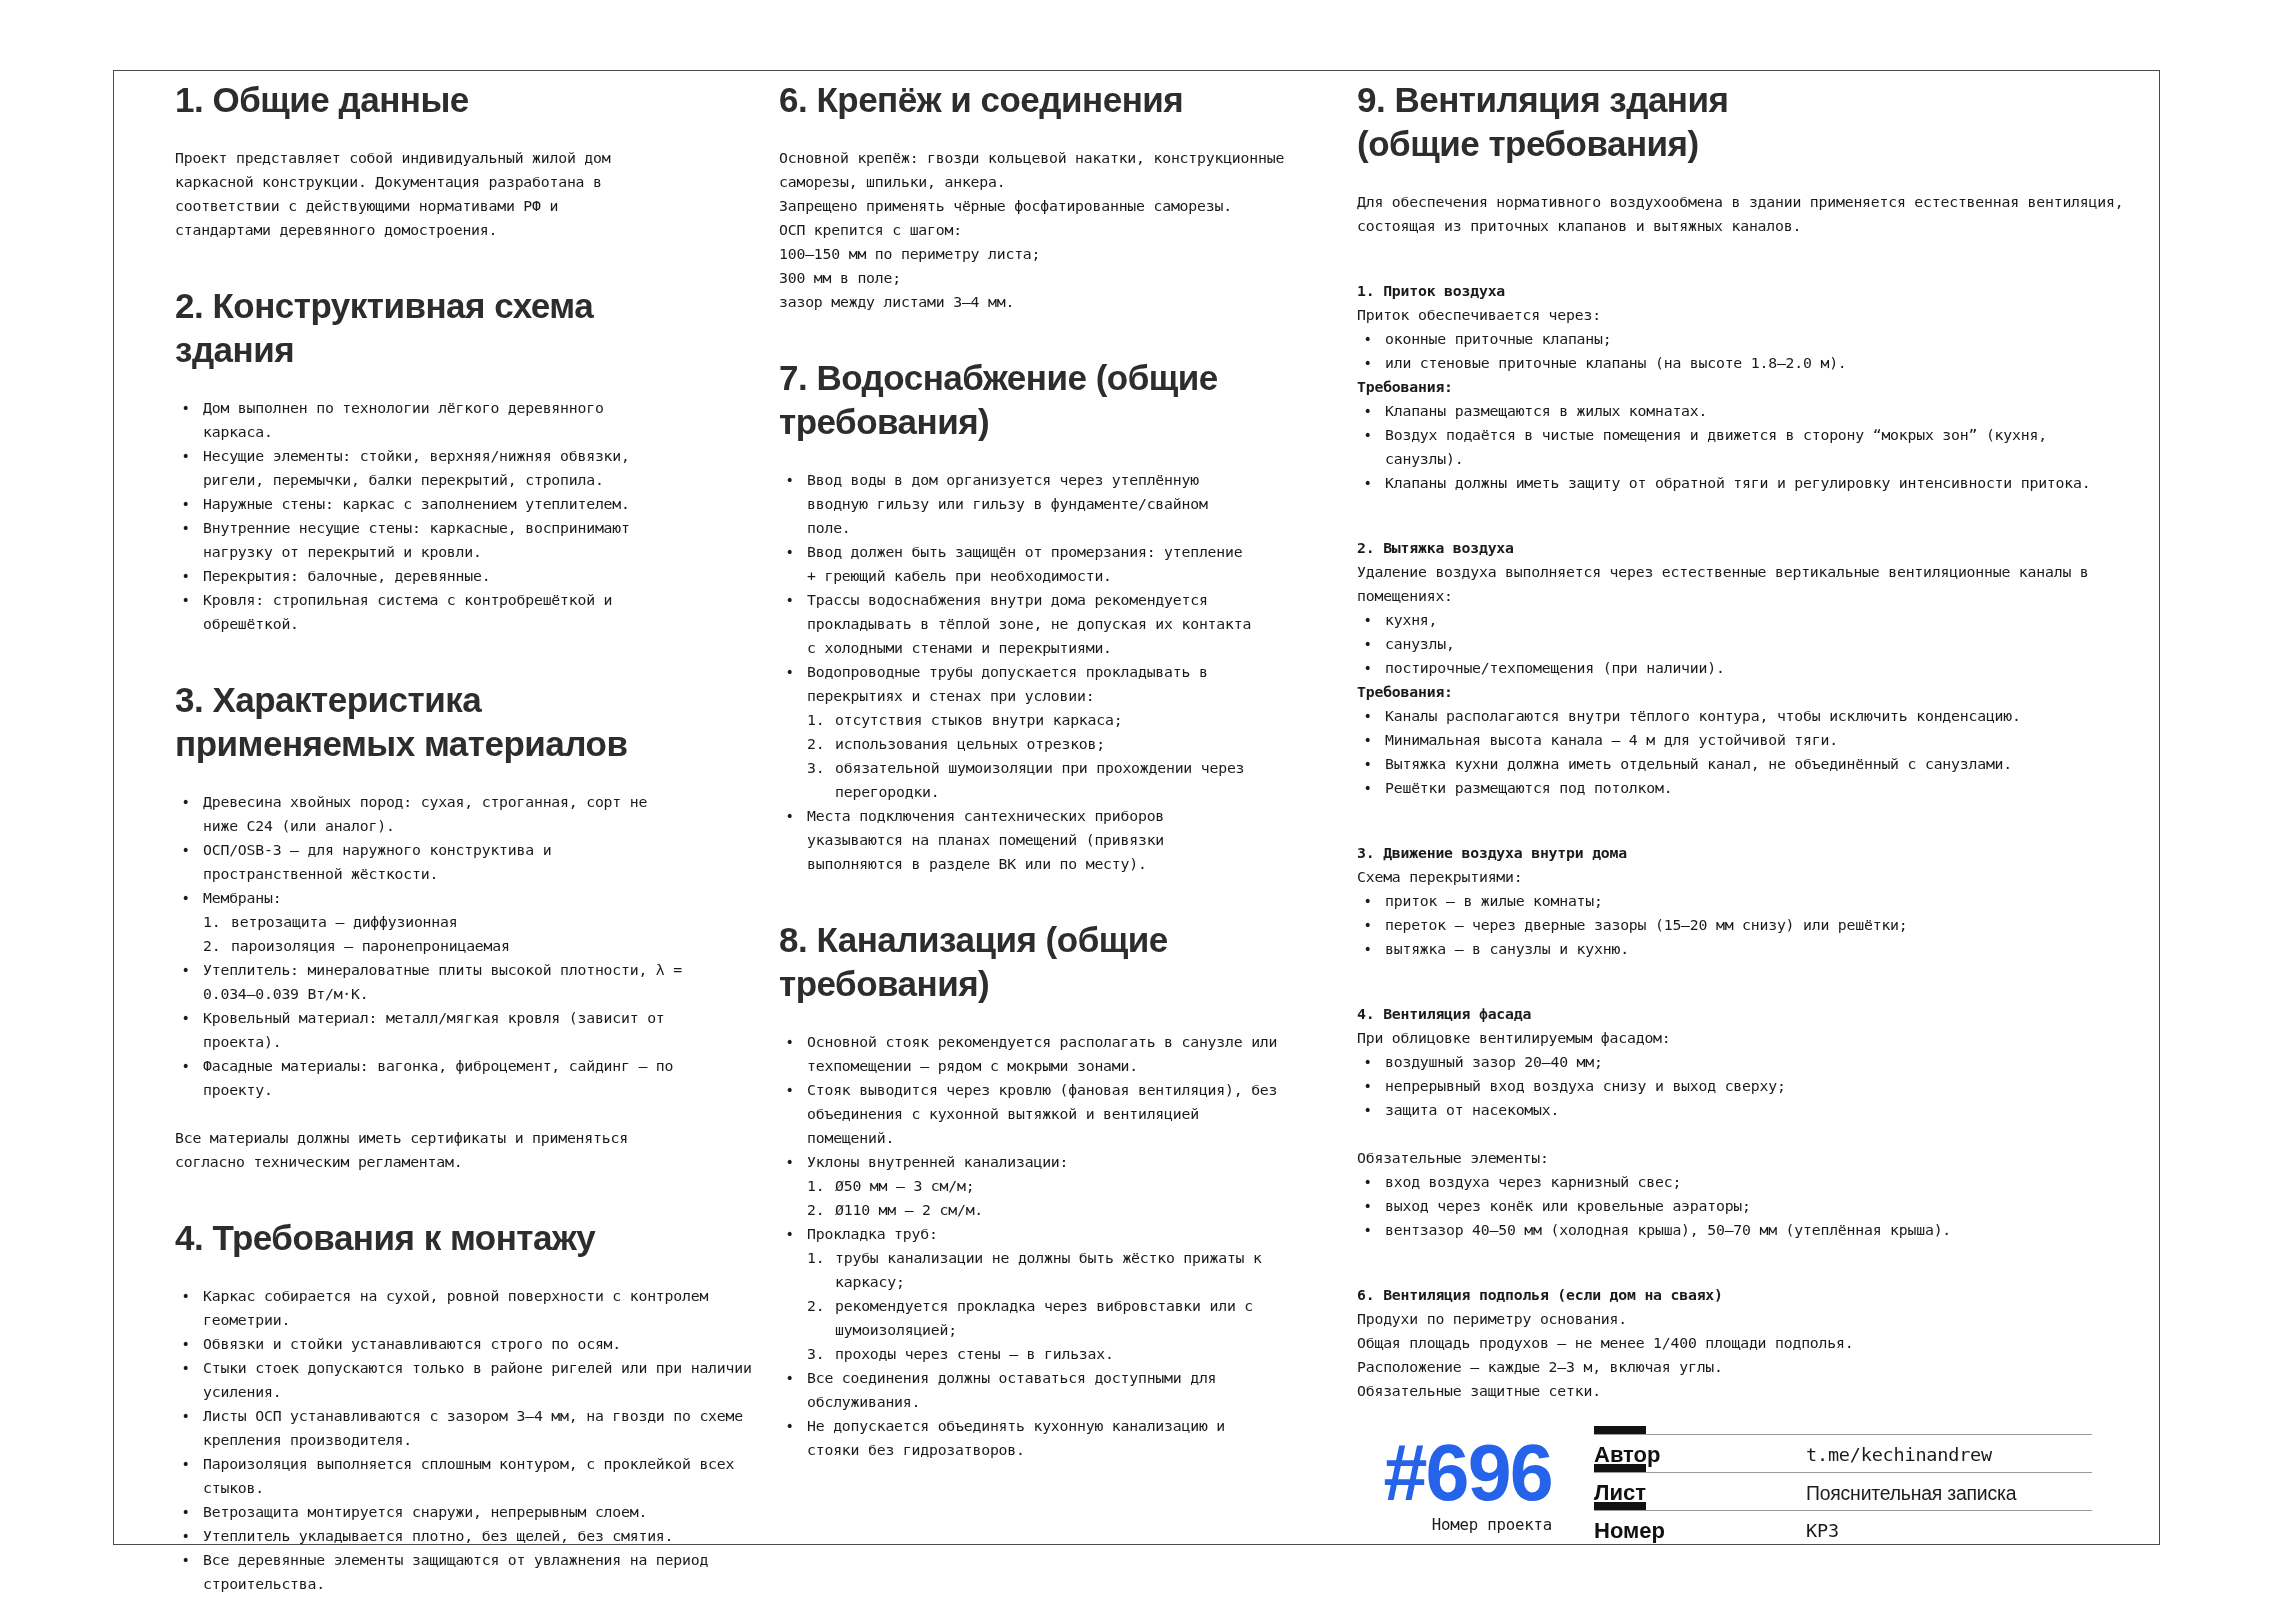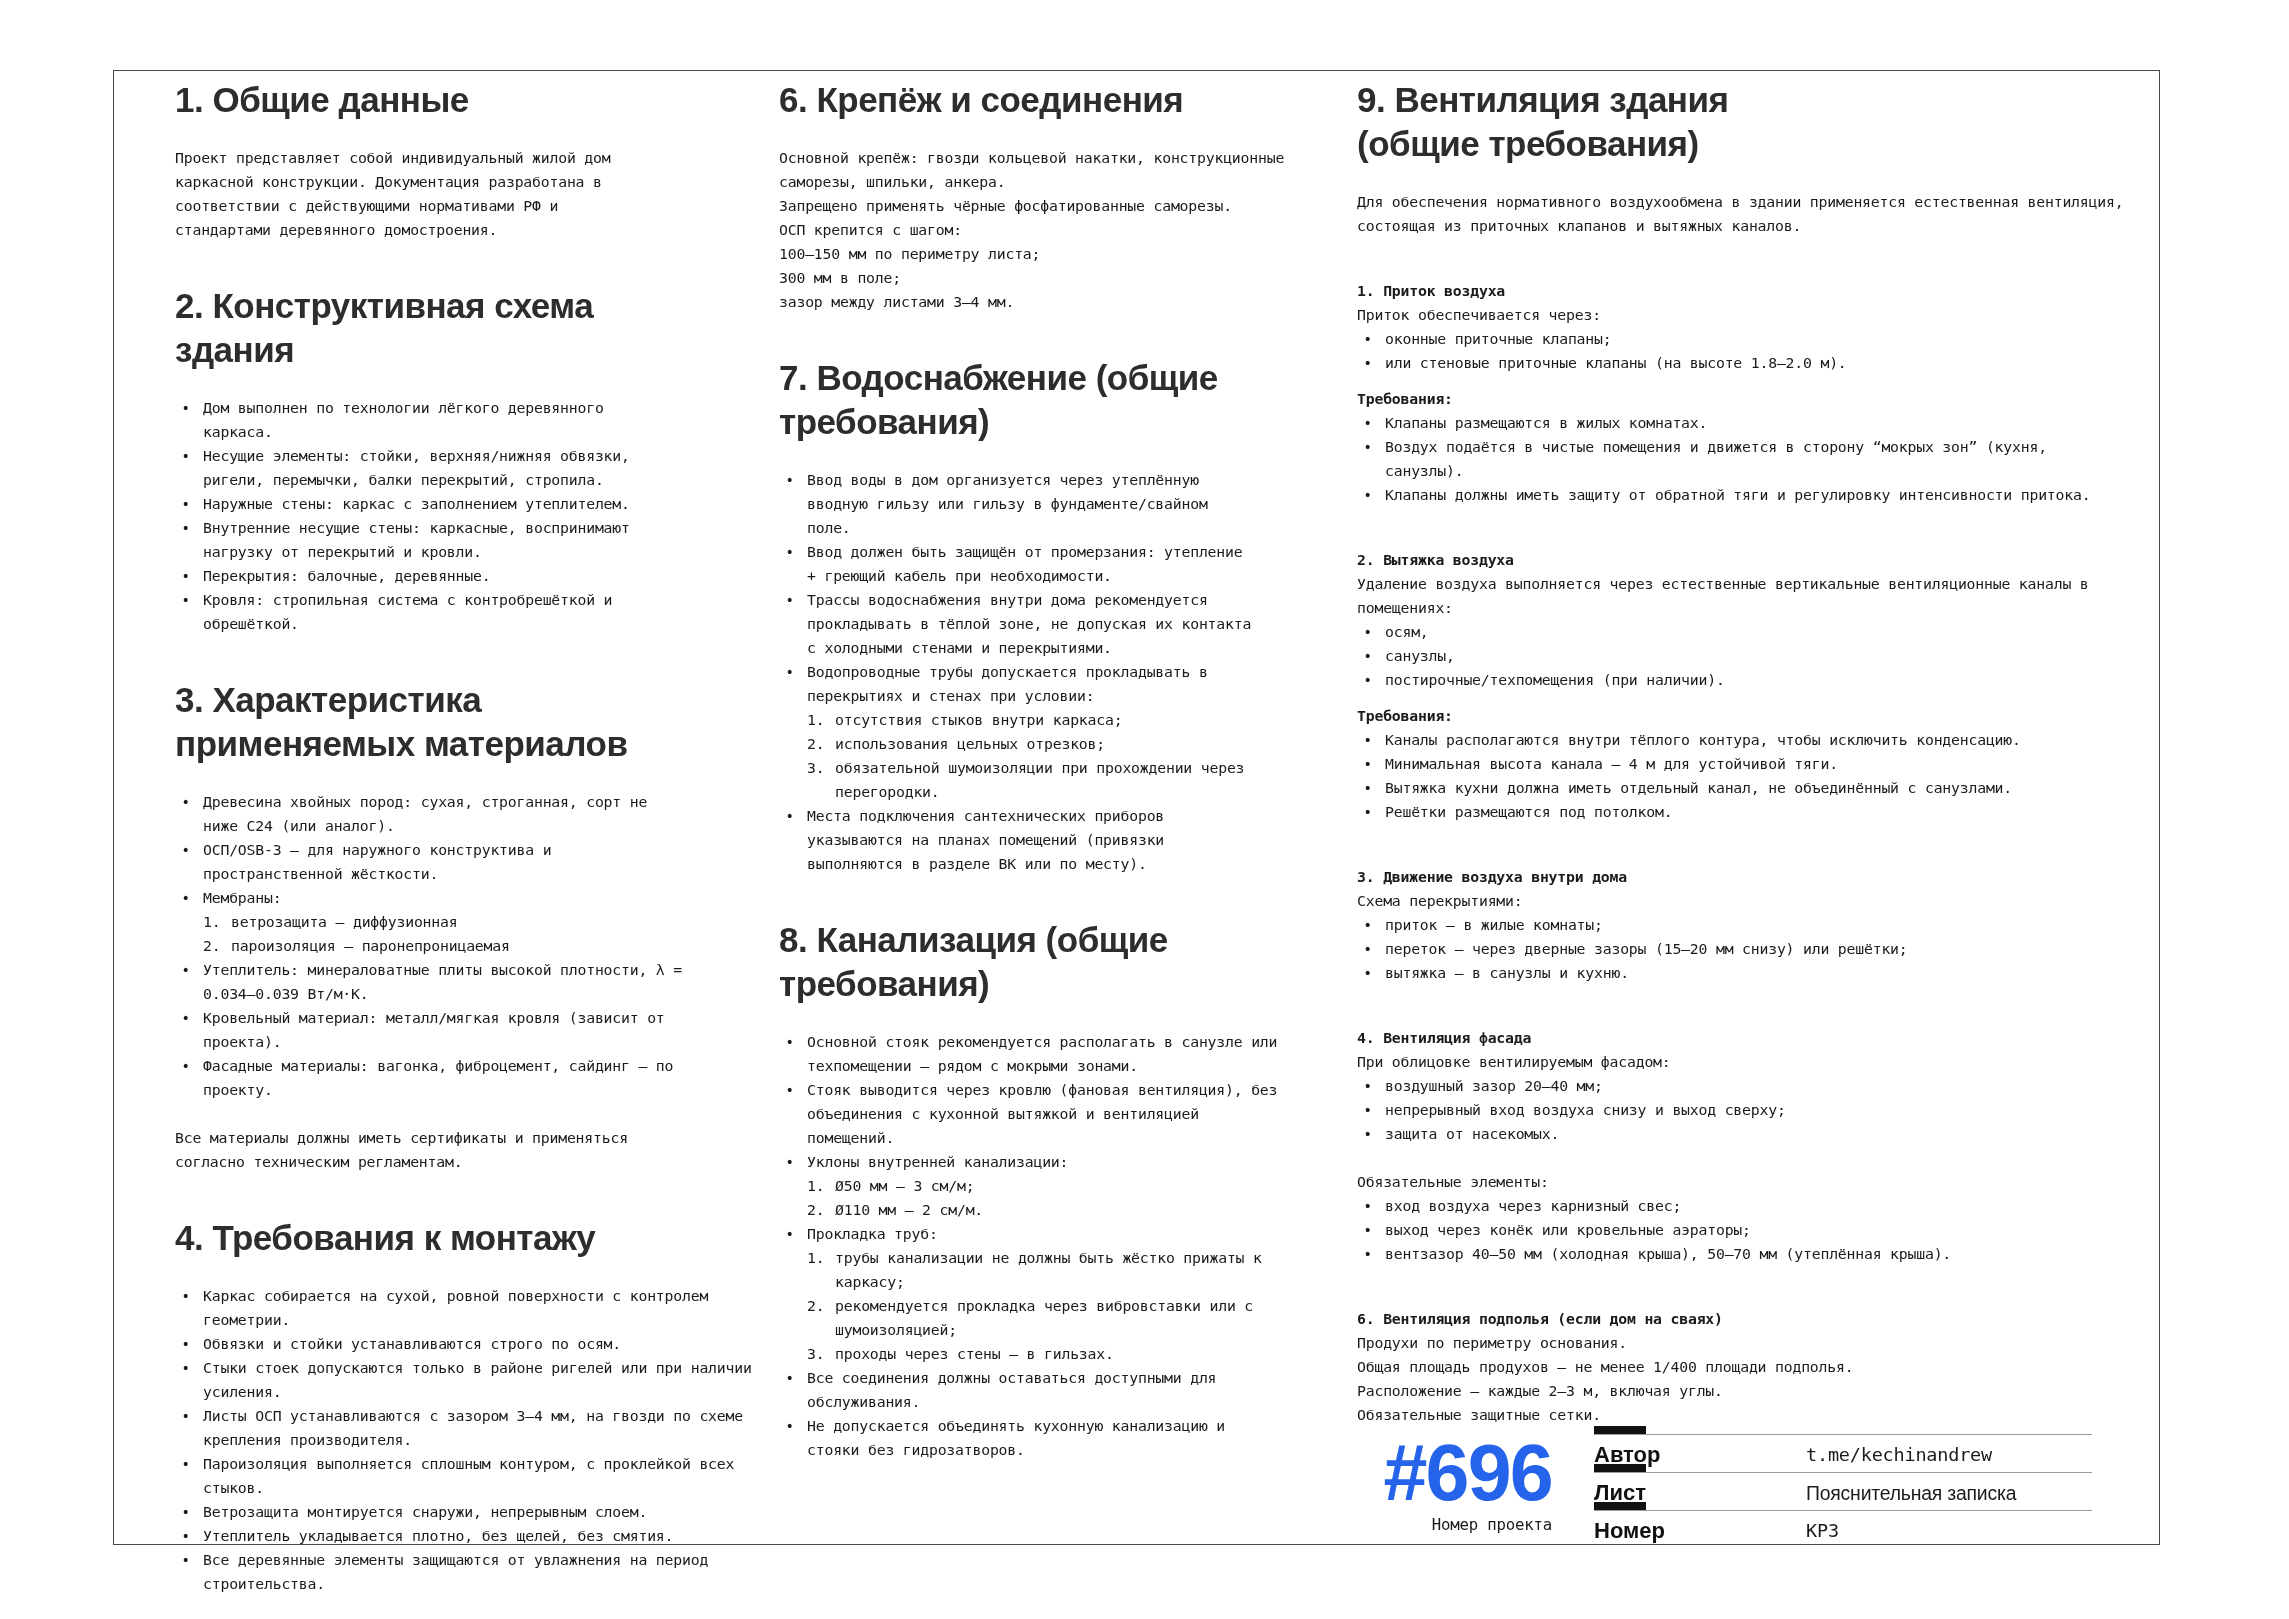--- a/index.html
+++ b/index.html
@@ -19,21 +19,21 @@
   .section + .section{margin-top:42px;}
   .section-title{
     font-family:"Liberation Sans",sans-serif;font-weight:700;
     font-size:35px;line-height:44px;letter-spacing:-0.5px;color:#2d2d2d;
     margin:0 0 24px 0;white-space:pre-line;
   }
   .mono{
     font-family:"DejaVu Sans Mono",monospace;font-size:14.8px;line-height:24px;
     letter-spacing:-0.2px;color:#1b1b1b;white-space:pre-line;margin:0;
   }
-  .t-b{font-weight:700;margin-top:12px;}
+  .t-b{font-weight:700;}
   .t-sub{font-weight:700;margin-top:41px;}
   .blist + .t-p{margin-top:24px;}
   .brow{display:flex;align-items:flex-start;}
   .bdot{flex:0 0 28px;box-sizing:border-box;padding-left:6.5px;font-size:14px;line-height:24px;}
   .bbody{flex:1 1 auto;min-width:0;}
   .nrow{display:flex;align-items:flex-start;}
   .nmark{flex:0 0 28px;}
   .ntxt{flex:1 1 auto;min-width:0;}
 
   
@@ -418,21 +418,21 @@
           </div>
         </div>
       </div>
       <p class="mono t-sub">2. Вытяжка воздуха</p>
       <p class="mono t-p">Удаление воздуха выполняется через естественные вертикальные вентиляционные каналы в
 помещениях:</p>
       <div class="blist">
         <div class="brow">
           <span class="bdot mono">•</span>
           <div class="bbody">
-            <div class="mono btxt">осям,</div>
+            <div class="mono btxt">кухня,</div>
           </div>
         </div>
         <div class="brow">
           <span class="bdot mono">•</span>
           <div class="bbody">
             <div class="mono btxt">санузлы,</div>
           </div>
         </div>
         <div class="brow">
           <span class="bdot mono">•</span>

